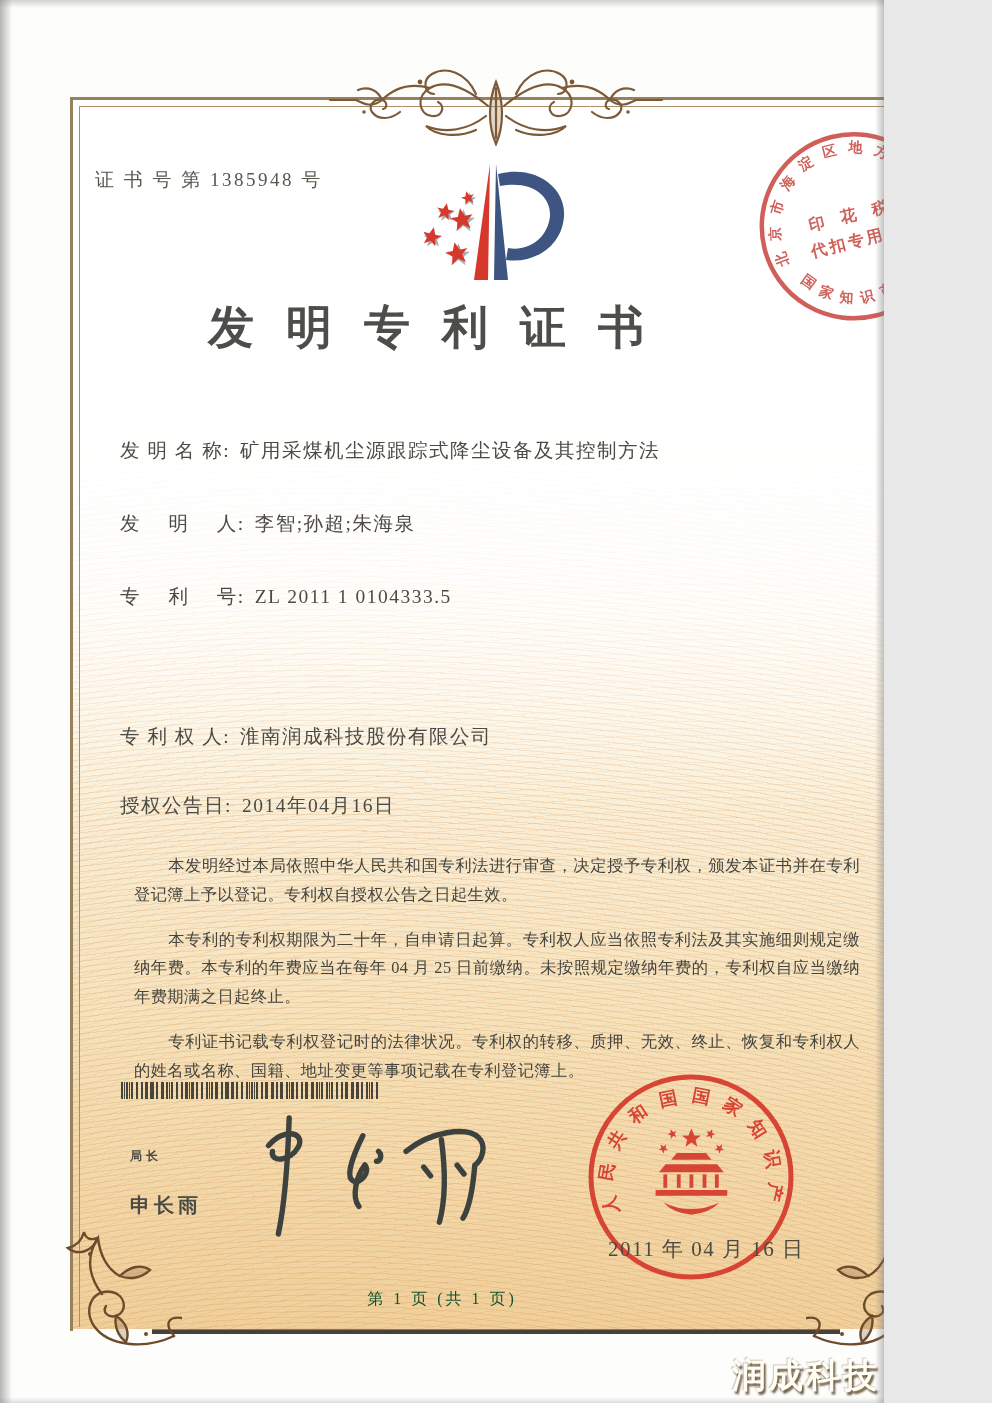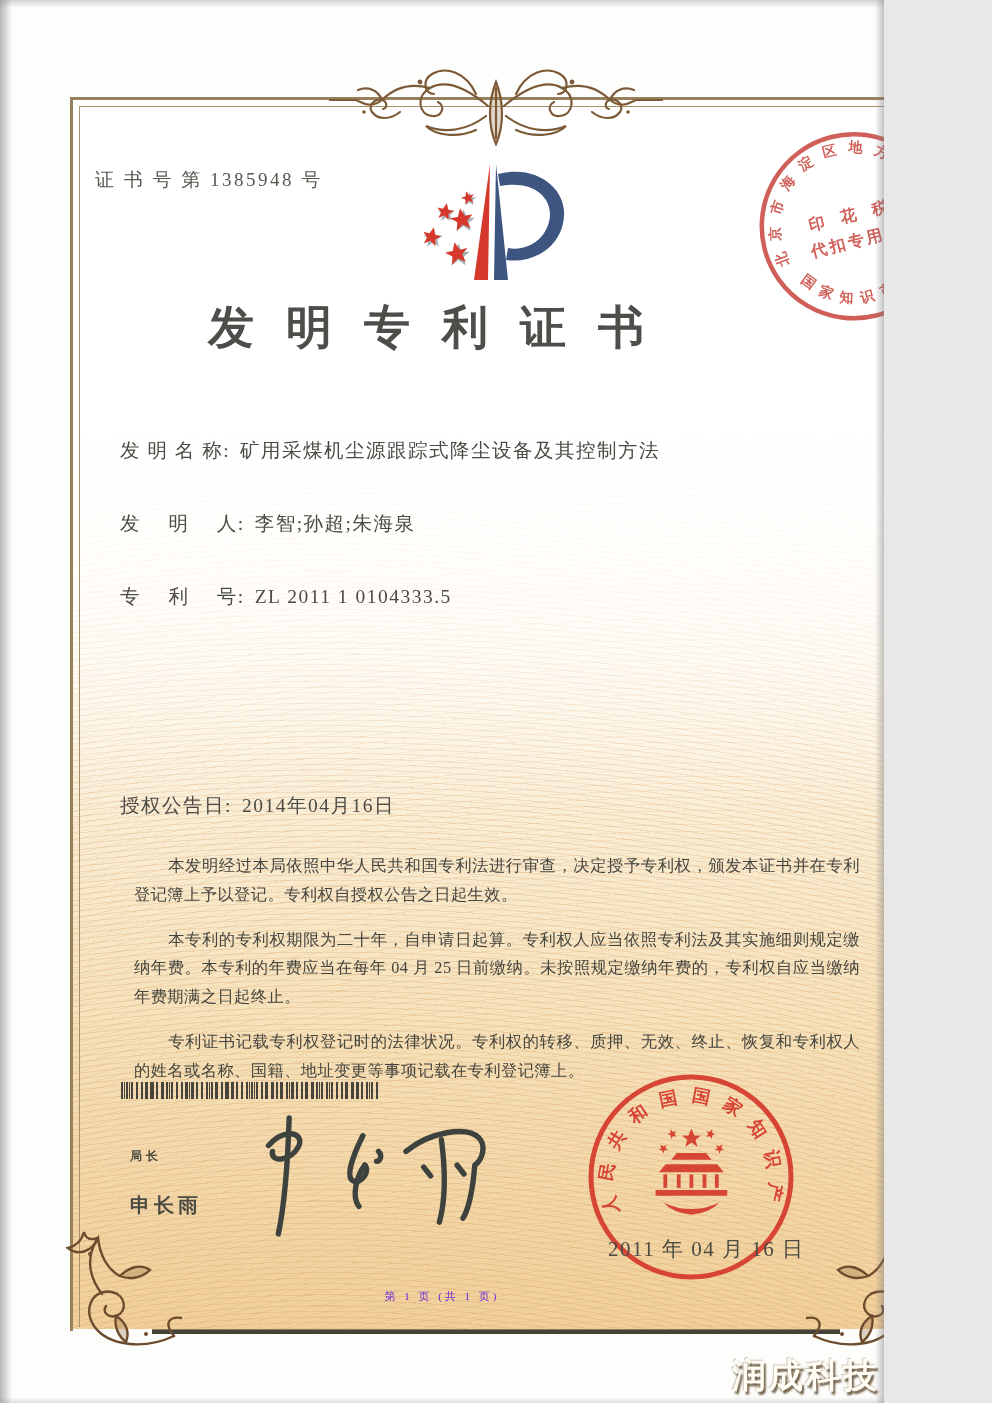--- a/index.html
+++ b/index.html
@@ -73,21 +73,21 @@
   .signer-name{position:absolute;left:130px;top:1192px;z-index:4;
     font-family:"Liberation Sans","DejaVu Sans",sans-serif;font-weight:bold;
     font-size:20px;color:#4a4a43;letter-spacing:4px;}
   .signature{position:absolute;left:243px;top:1110px;width:275px;height:128px;z-index:4;}
 
   .gov-seal{position:absolute;left:586px;top:1072px;width:210px;height:210px;z-index:5;opacity:.92;}
   .seal-date{position:absolute;left:608px;top:1235px;z-index:6;font-size:21px;color:#4b4a43;
     letter-spacing:1.5px;white-space:nowrap;}
 
   .page-footer{position:absolute;left:0;top:1289px;width:100%;z-index:4;text-align:center;
-    font-size:11px;color:#6d28d9;letter-spacing:3px;}
+    font-size:16px;color:#14532d;letter-spacing:3px;}
 
   .watermark{position:absolute;right:4px;bottom:4px;z-index:8;
     font-family:"Liberation Sans","DejaVu Sans",sans-serif;font-weight:bold;font-size:34px;
     color:#fffdf4;letter-spacing:3px;
     text-shadow:2px 3px 2px rgba(92,72,42,.85),-1px -1px 1px rgba(120,95,60,.35);}
 
   svg text{font-family:"Liberation Sans","DejaVu Sans",sans-serif;}
 </style>
 </head>
 <body>
@@ -186,20 +186,23 @@
   <div class="title">发明专利证书</div>
 
   <div class="field f1">
     <span>发　 明　 人:</span><span class="val">李智;孙超;朱海泉</span>
   </div>
   <div class="field f0">
     <span>发 明 名 称:</span><span class="val">矿用采煤机尘源跟踪式降尘设备及其控制方法</span>
   </div>
   <div class="field f2">
     <span>专　 利　 号:</span><span class="val">ZL 2011 1 0104333.5</span>
+  </div>
+  <div class="field f4">
+    <span>专 利 权 人:</span><span class="val">淮南润成科技股份有限公司</span>
   </div>
   <div class="field f5">
     <span>授权公告日:</span><span class="val">2014年04月16日</span>
   </div>
 
   <div class="paras">
     <p>本发明经过本局依照中华人民共和国专利法进行审查，决定授予专利权，颁发本证书并在专利登记簿上予以登记。专利权自授权公告之日起生效。</p>
     <p>本专利的专利权期限为二十年，自申请日起算。专利权人应当依照专利法及其实施细则规定缴纳年费。本专利的年费应当在每年 04 月 25 日前缴纳。未按照规定缴纳年费的，专利权自应当缴纳年费期满之日起终止。</p>
     <p>专利证书记载专利权登记时的法律状况。专利权的转移、质押、无效、终止、恢复和专利权人的姓名或名称、国籍、地址变更等事项记载在专利登记簿上。</p>
   </div>

